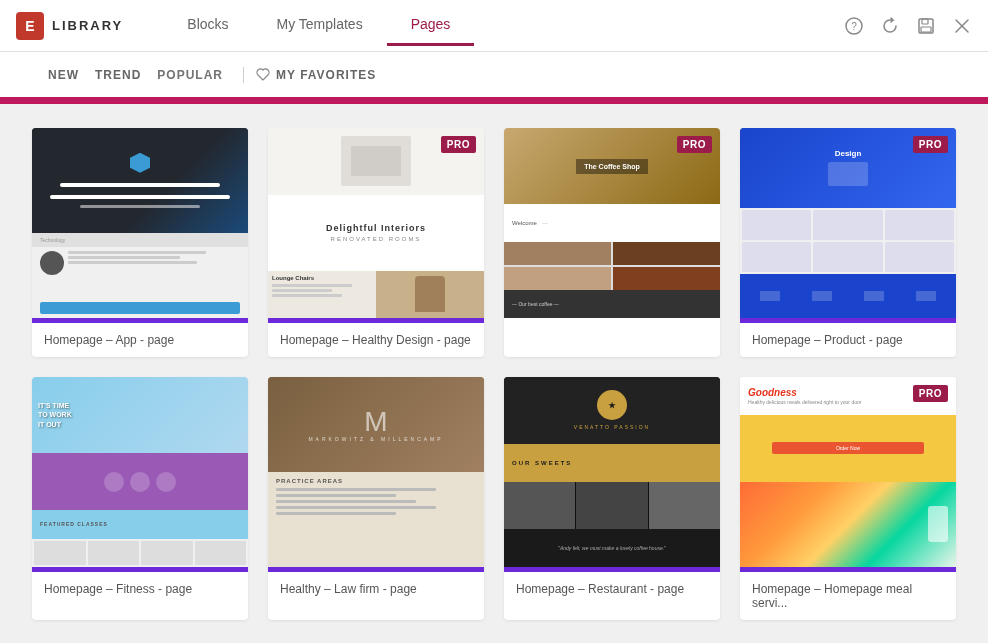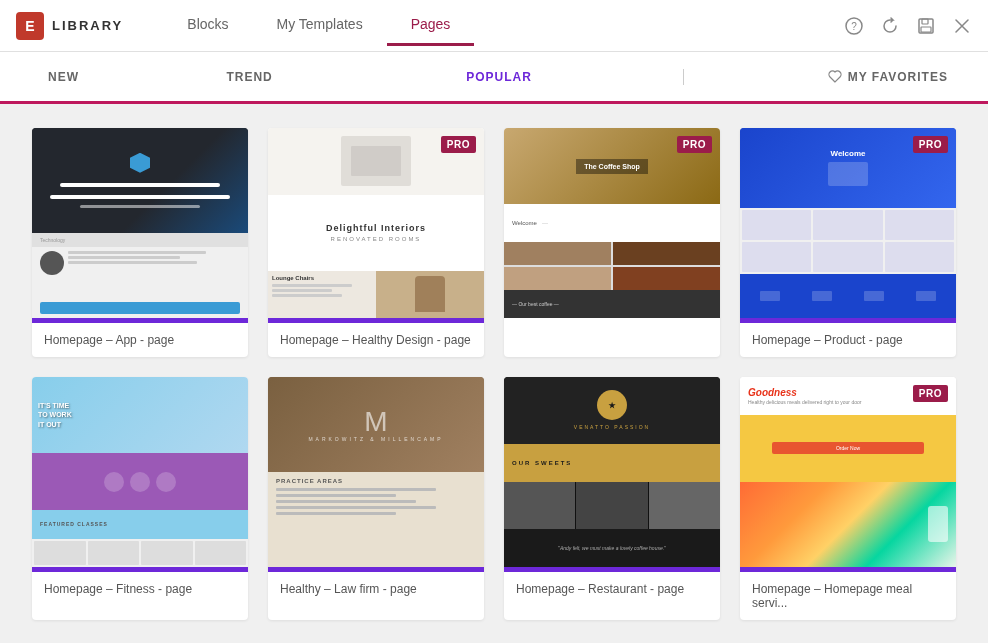--- a/index.html
+++ b/index.html
@@ -95,37 +95,35 @@
       font-size: 16px;
     }
 
     
     .filter-bar {
       display: flex;
       align-items: center;
       padding: 0 40px;
       height: 52px;
       background: #fff;
-      border-bottom: 3px solid #be185d;
+      border-bottom: 7px solid #be185d;
       flex-shrink: 0;
-      justify-content: space-between;
     }
 
     .filter-item {
       font-size: 12px;
       font-weight: 600;
       letter-spacing: 1px;
       color: #666;
       cursor: pointer;
       padding: 0 8px;
     }
 
     .filter-item.active {
-      color: #6d28d9;
-      margin-left: 46px;
+      color: #737373;
     }
 
     .filter-divider {
       width: 1px;
       height: 16px;
       background: #ccc;
       margin: 0 12px;
     }
 
     .favorites-btn {
@@ -703,21 +701,21 @@
             </div>
           </div>
           <div class="pro-badge">PRO</div>
         </div>
       </div>
 
       <div class="card">
         <div class="card-image">
           <div class="preview-block preview-product">
             <div class="prod-hero">
-              <div class="prod-welcome">Welcome</div>
+              <div class="prod-welcome">Design</div>
               <div class="prod-card"></div>
             </div>
             <div class="prod-grid">
               <div class="prod-cell"></div>
               <div class="prod-cell"></div>
               <div class="prod-cell"></div>
               <div class="prod-cell"></div>
               <div class="prod-cell"></div>
               <div class="prod-cell"></div>
             </div>

